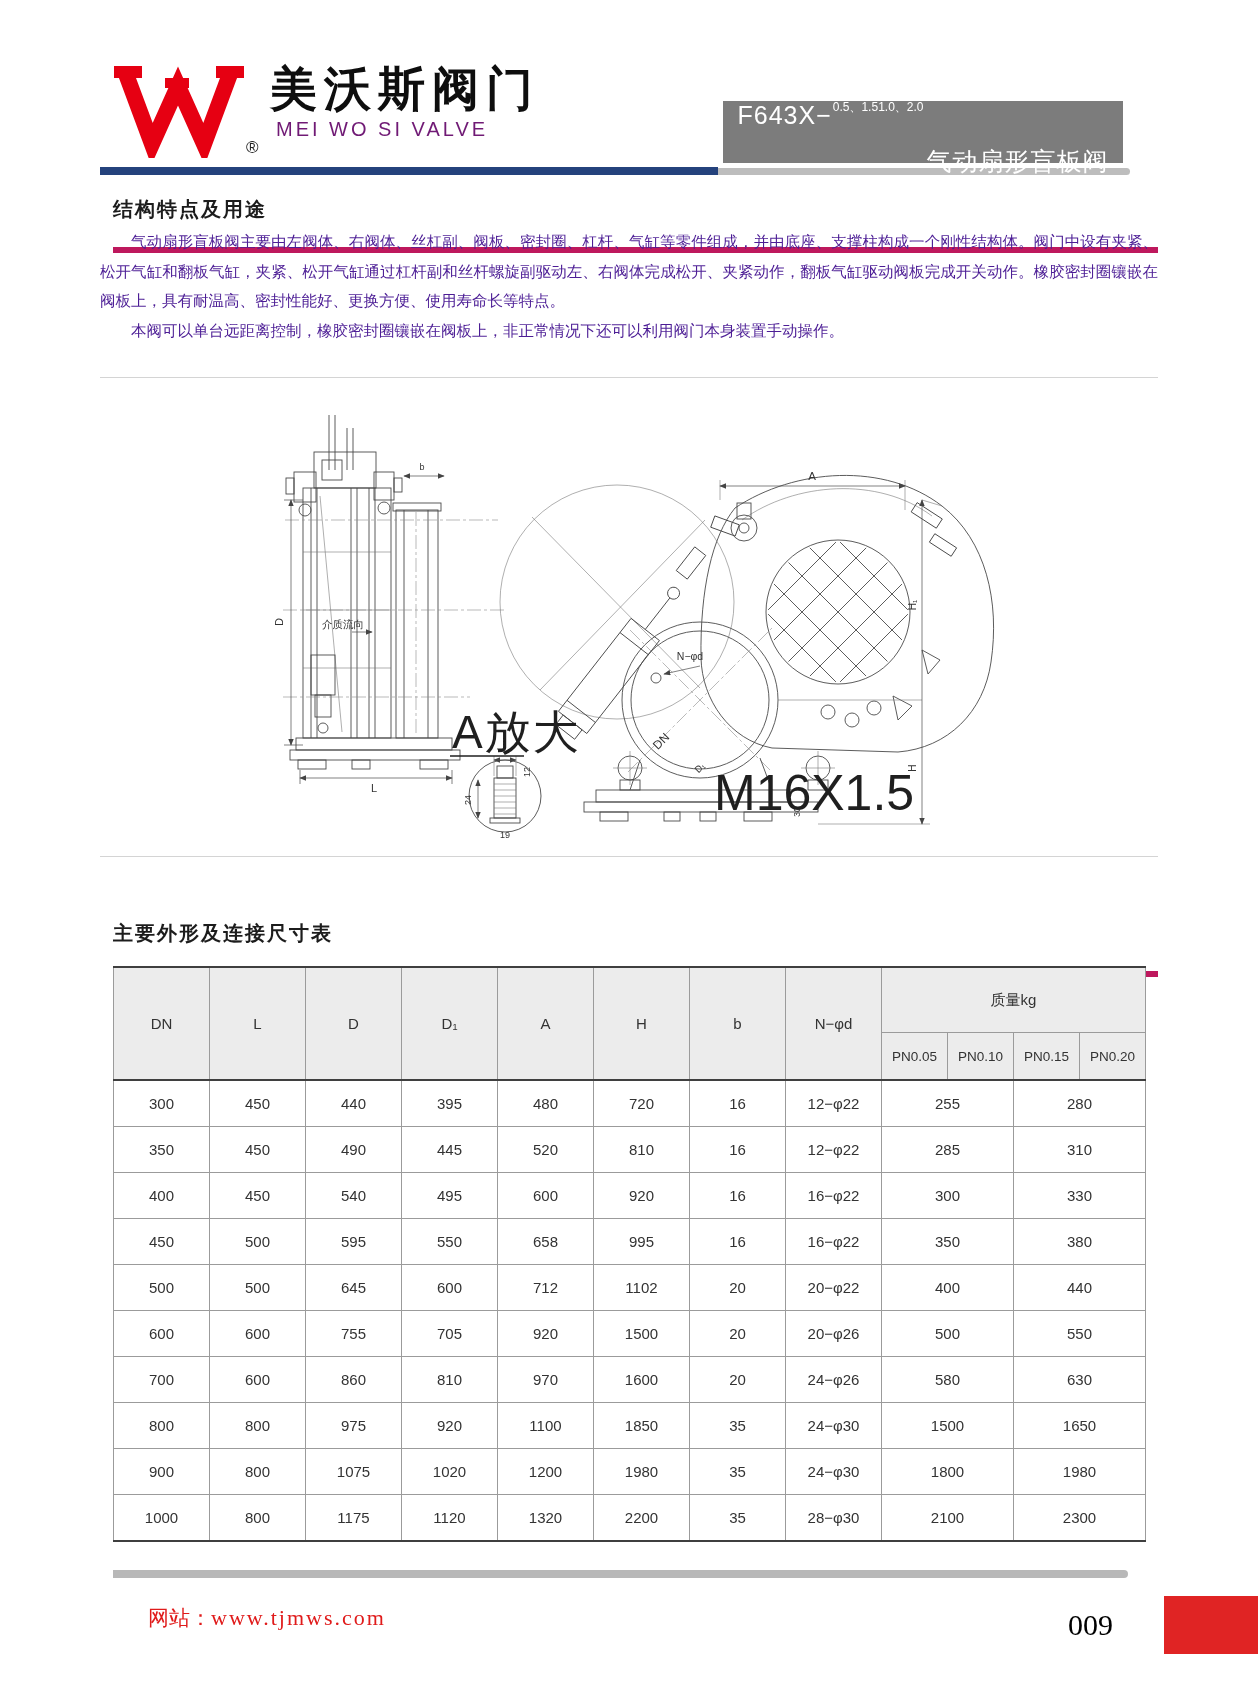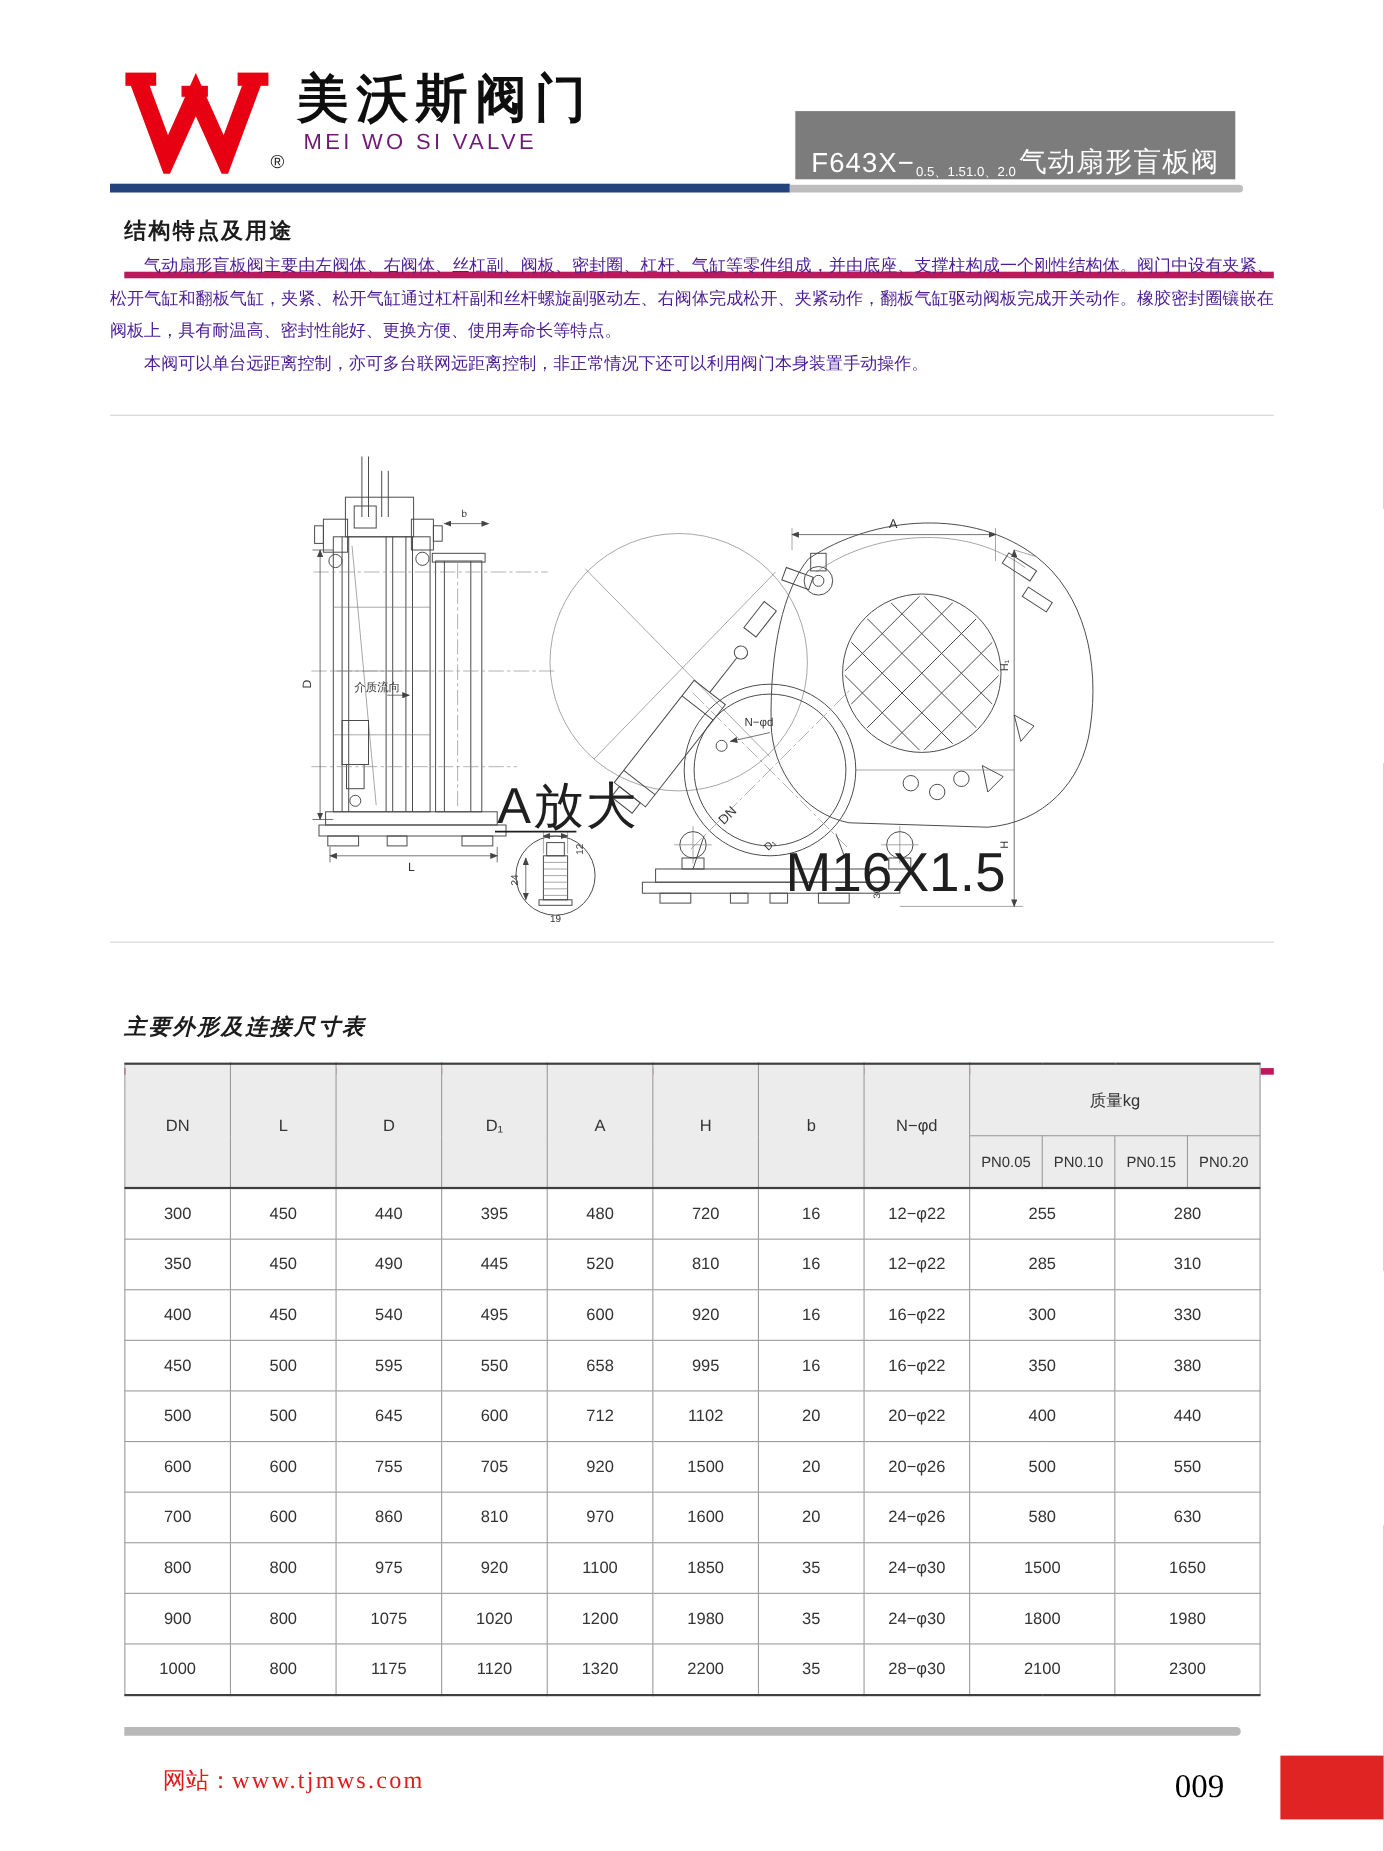--- a/index.html
+++ b/index.html
@@ -7,38 +7,38 @@
         font-family:"Liberation Sans",sans-serif;overflow:hidden;}
   
   .logo-mark{position:absolute;left:112px;top:58px;}
   .logo-cn{position:absolute;left:270px;top:58px;font-size:47px;font-weight:700;
            font-family:"Liberation Serif",serif;letter-spacing:7px;color:#0e0e0e;}
   .logo-en{position:absolute;left:276px;top:118px;font-size:20px;font-family:Liberation Sans, sans-serif;
            letter-spacing:3px;color:#701a75;}
   .bar-blue{position:absolute;left:100px;top:167px;width:618px;height:8px;background:#24427c;}
   .bar-gray{position:absolute;left:718px;top:168px;width:412px;height:7px;background:#bdbdbd;border-radius:0 4px 4px 0;}
   .banner{position:absolute;left:723px;top:101px;width:400px;height:62px;background:#7c7c7c;
-          display:flex;align-items:flex-end;justify-content:center;color:#fff;}
+          display:flex;align-items:flex-start;justify-content:center;color:#fff;}
   .banner .model{font-size:25px;letter-spacing:1px;}
   .banner .frac{display:flex;flex-direction:row;font-size:12px;line-height:13px;margin:0 3px 0 1px;text-align:left;}
   .banner .btitle{font-size:25px;font-weight:400;letter-spacing:1px;margin-top:44px;}
   
   .sec-title{position:absolute;left:113px;width:1045px;font-size:20px;font-weight:700;color:#1c1c1c;
              letter-spacing:2px;padding-bottom:24px;border-bottom:6px solid #be185d;}
   #sec1{top:196px;}
   .paras{position:absolute;left:100px;top:227px;width:1058px;color:#4c1d95;font-size:15.5px;
          line-height:29.5px;text-align:justify;}
   .paras p{margin:0;text-indent:2em;}
   
   .drawing{position:absolute;left:100px;top:395px;width:1058px;height:445px;}
   .drawing svg{width:100%;height:100%;}
   .divider{position:absolute;left:100px;width:1058px;height:1px;background:#d4d4d4;}
   #div2{top:856px;}
   
-  #tbl-title{top:920px;font-style:italic;}
+  #tbl-title{top:920px;}
   table.dims{position:absolute;left:113px;top:966px;width:1032px;border-collapse:collapse;table-layout:fixed;
              font-size:15px;color:#333;border-top:2px solid #3f3f3f;border-bottom:2px solid #3f3f3f;}
   table.dims th,table.dims td{border:1px solid #9b9b9b;text-align:center;padding:0;font-weight:normal;}
   table.dims thead th{background:#ececec;}
   table.dims thead{border-bottom:2px solid #3f3f3f;}
   table.dims thead tr:first-child th{height:64px;}
   table.dims thead tr:last-child th{height:46px;font-size:13.5px;}
   table.dims tbody td{height:45px;background:#fff;}
   
   .foot-bar{position:absolute;left:113px;top:1570px;width:1015px;height:8px;background:#b8b8b8;border-radius:0 4px 4px 0;}
@@ -75,21 +75,21 @@
     <span class="frac">
       <span>0.5、1.5</span>
       <span>1.0、2.0</span>
     </span>
     <span class="btitle">气动扇形盲板阀</span>
   </div>
 
   <div class="sec-title" id="sec1">结构特点及用途</div>
   <div class="paras">
     <p>气动扇形盲板阀主要由左阀体、右阀体、丝杠副、阀板、密封圈、杠杆、气缸等零件组成，并由底座、支撑柱构成一个刚性结构体。阀门中设有夹紧、松开气缸和翻板气缸，夹紧、松开气缸通过杠杆副和丝杆螺旋副驱动左、右阀体完成松开、夹紧动作，翻板气缸驱动阀板完成开关动作。橡胶密封圈镶嵌在阀板上，具有耐温高、密封性能好、更换方便、使用寿命长等特点。</p>
-    <p>本阀可以单台远距离控制，亦可多台联网远距离控制，非正常情况下还可以利用阀门本身装置手动操作。</p>
+    <p>本阀可以单台远距离控制，橡胶密封圈镶嵌在阀板上，非正常情况下还可以利用阀门本身装置手动操作。</p>
   </div>
 
   <div class="divider" style="top:377px"></div>
 
   <div class="drawing">
     <svg viewBox="100 395 1058 445">
       <defs>
         <marker id="ar" markerWidth="10" markerHeight="8" refX="9" refY="4" orient="auto-start-reverse">
           <path d="M0,0 L10,4 L0,8 z" fill="#444"></path>
         </marker>

